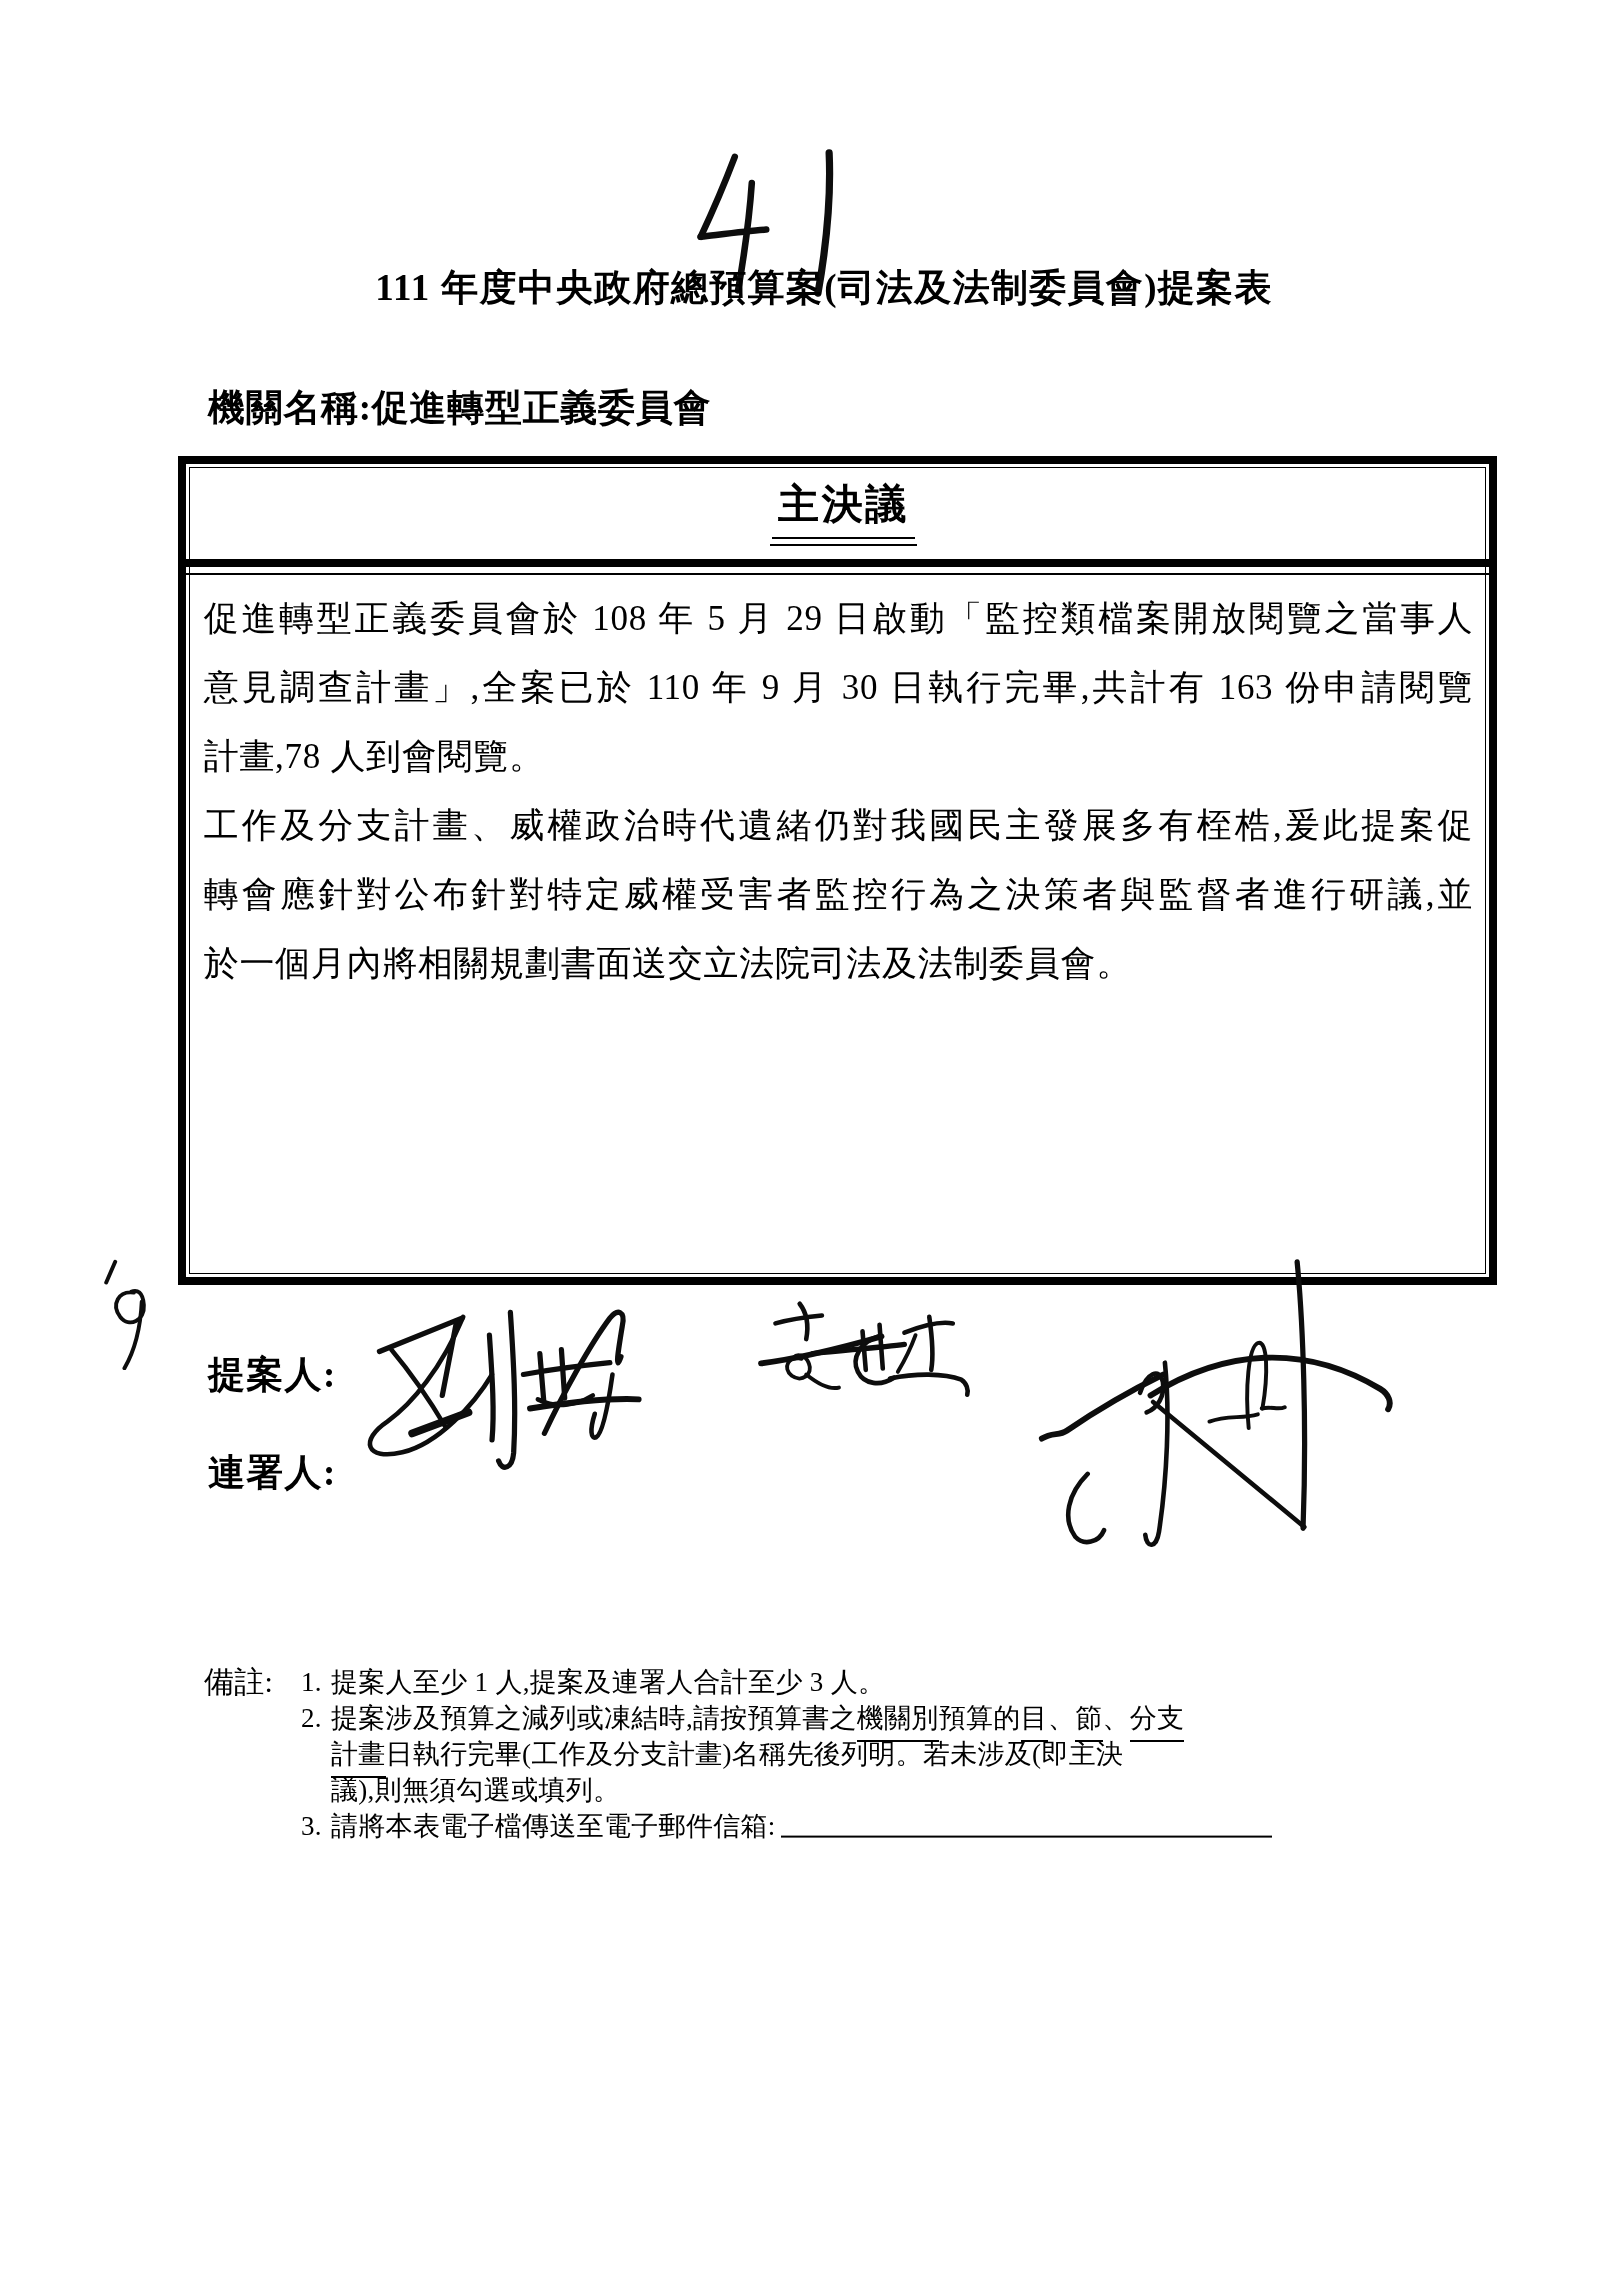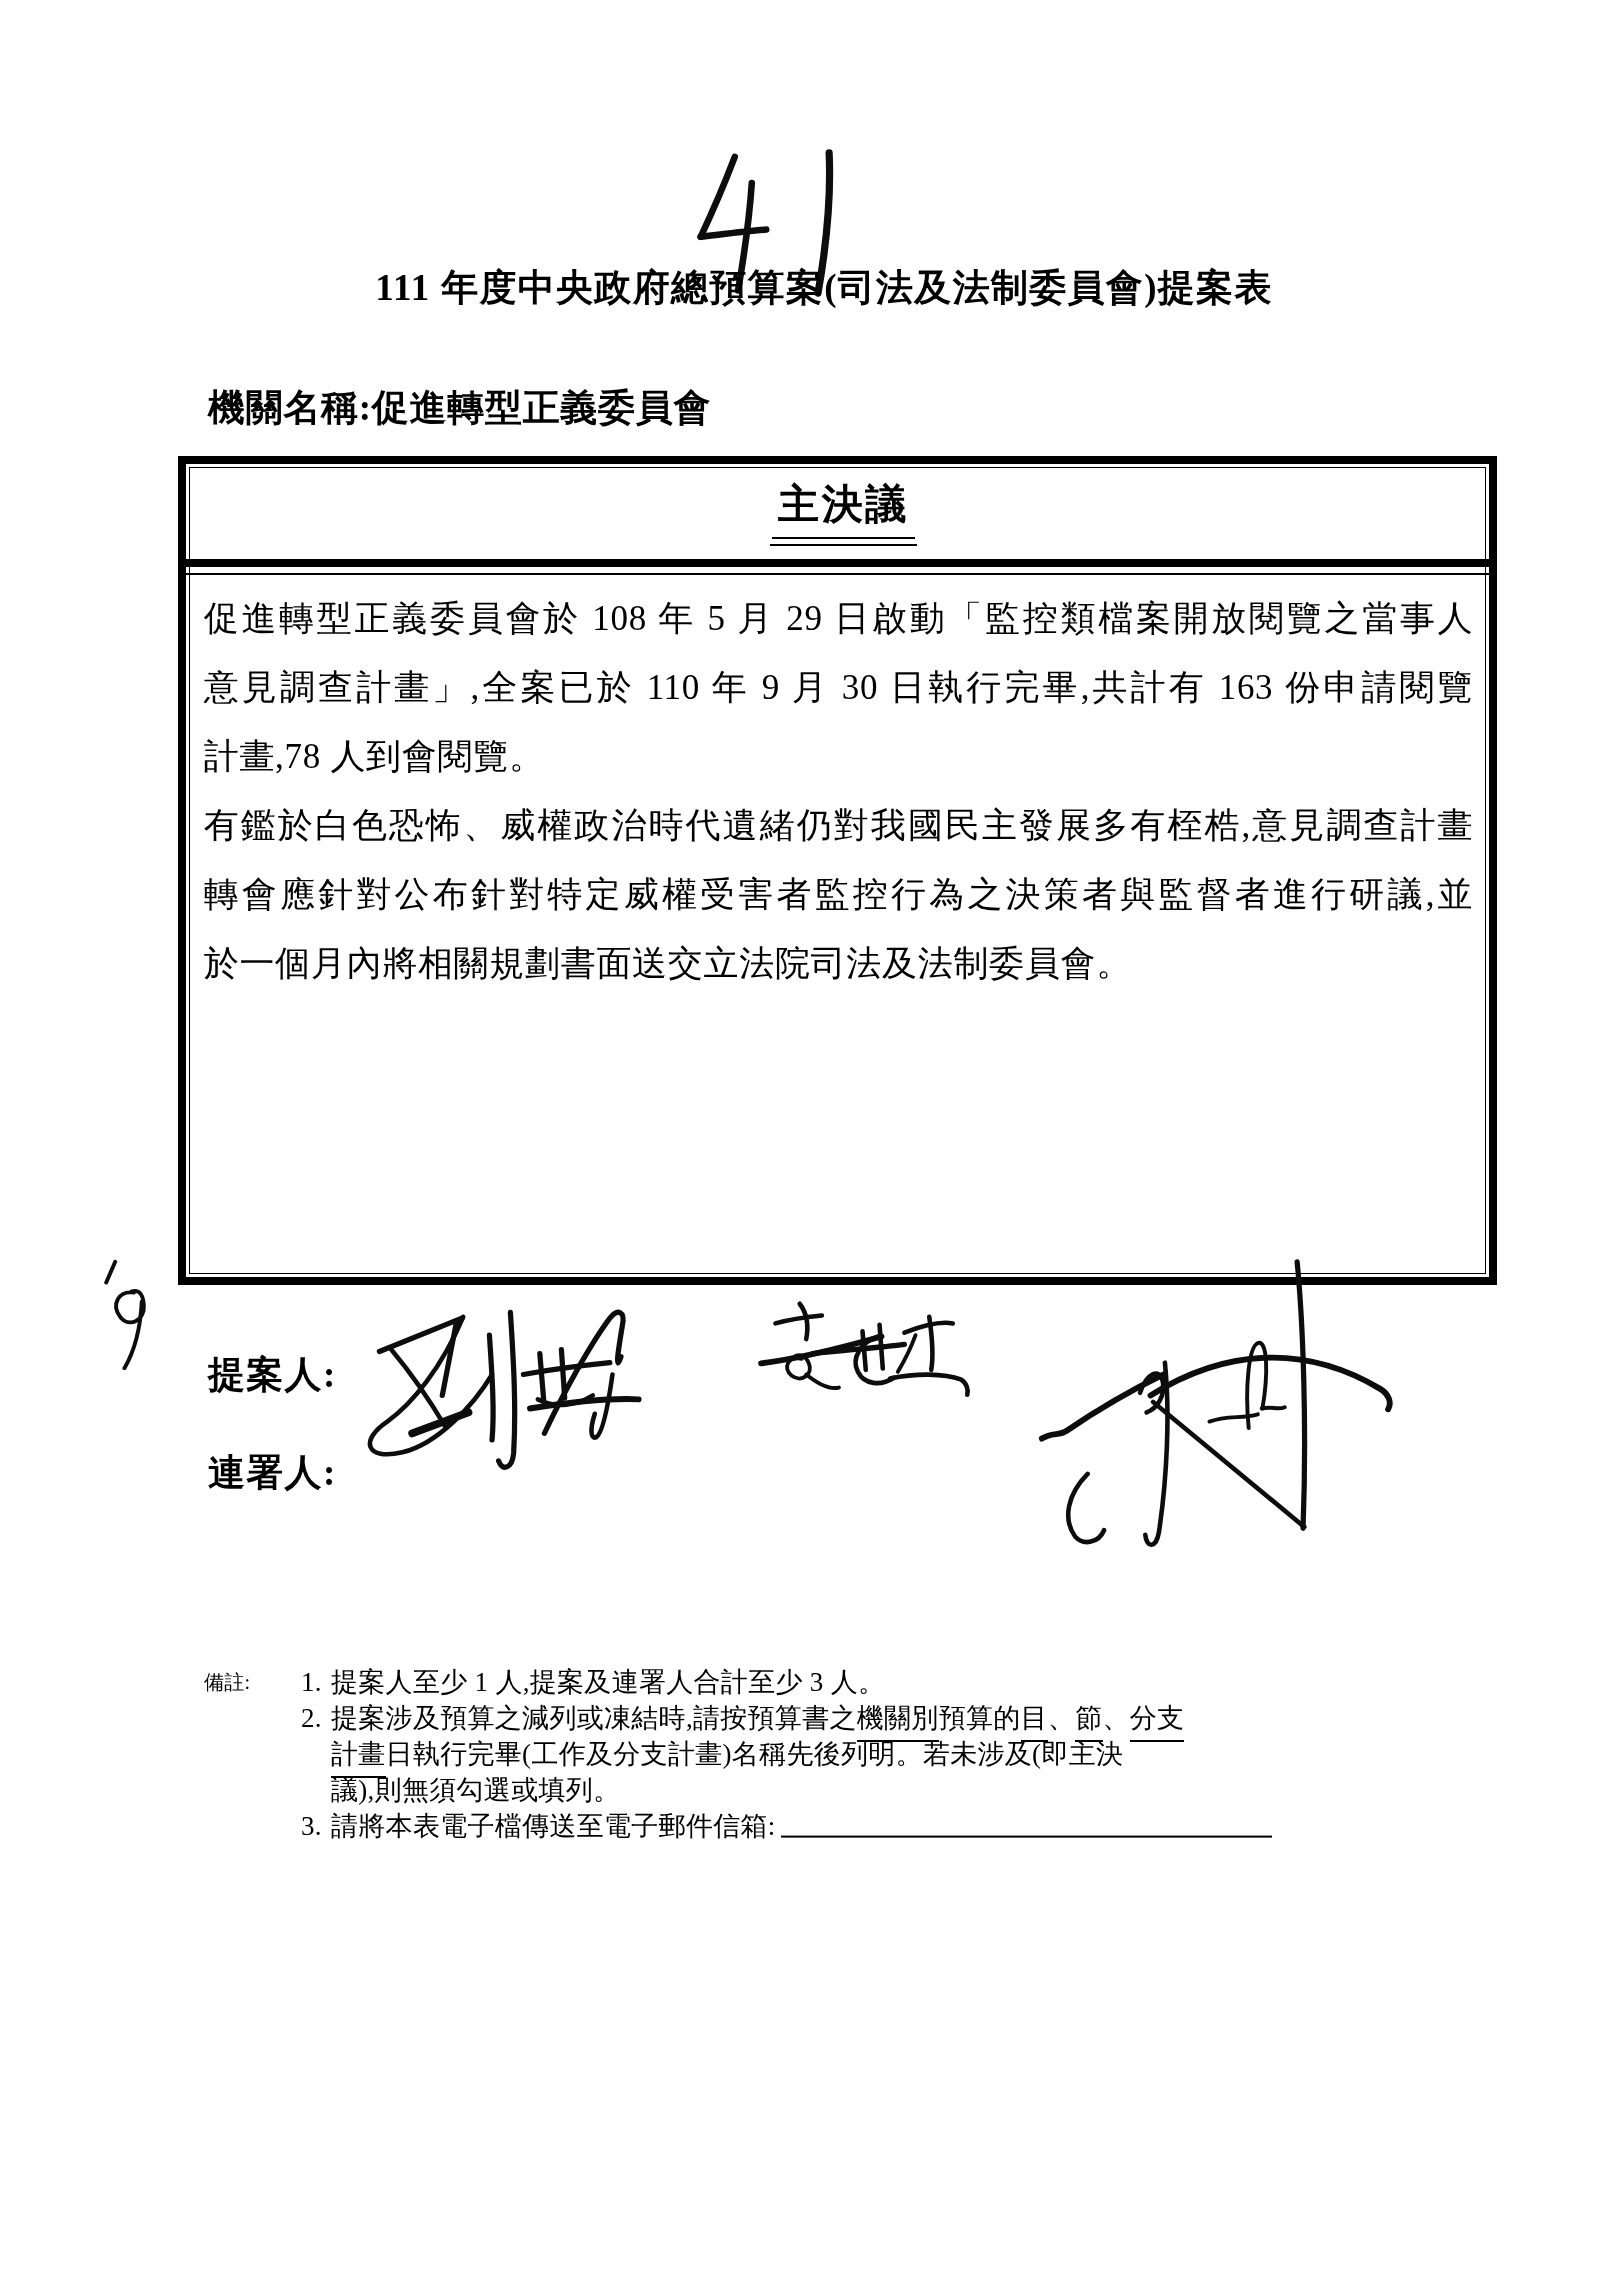--- a/index.html
+++ b/index.html
@@ -42,21 +42,21 @@
   }
   .proposer-label { top:1350px; }
   .cosigner-label { top:1448px; }
   .sig-layer { position:absolute; left:314px; top:1178px; width:1152px; height:406px; }
   
   .notes {
     position:absolute; left:204px; top:1664px; width:1244px;
     font-size:27px; line-height:36px; letter-spacing:0.3px;
   }
   .notes-row { display:flex; }
-  .notes-label { flex:none; width:97px; font-size:20px; }
+  .notes-label { flex:none; width:97px; font-size:30px; }
   .notes-items { flex:1; }
   .note-item { display:flex; }
   .note-no { flex:none; width:30px; }
   .note-line { white-space:nowrap; }
   .useg { border-bottom:2px solid #000; padding-bottom:7px; }
   .blank-line {
     display:inline-block; width:491px; height:6.5px; margin-left:5.2px;
     border-bottom:2.6px solid #000; transform:translateY(2.6px);
   }
   svg path { fill:none; stroke:#0d0d0d; stroke-linecap:round; stroke-linejoin:round; }
@@ -82,21 +82,21 @@
   <div class="res-box">
     <div class="res-box-innerline"></div>
     <div class="res-header">
       <span class="ul2a"><span class="ul2b">主決議</span></span>
     </div>
     <div class="res-divider"></div>
     <div class="res-body">
       <div class="bline j">促進轉型正義委員會於 108 年 5 月 29 日啟動「監控類檔案開放閱覽之當事人</div>
       <div class="bline j">意見調查計畫」,全案已於 110 年 9 月 30 日執行完畢,共計有 163 份申請閱覽</div>
       <div class="bline">計畫,78 人到會閱覽。</div>
-      <div class="bline j">有鑑於白色恐怖、威權政治時代遺緒仍對我國民主發展多有桎梏,意見調查計畫</div>
+      <div class="bline j">工作及分支計畫、威權政治時代遺緒仍對我國民主發展多有桎梏,爰此提案促</div>
       <div class="bline j">轉會應針對公布針對特定威權受害者監控行為之決策者與監督者進行研議,並</div>
       <div class="bline">於一個月內將相關規劃書面送交立法院司法及法制委員會。</div>
     </div>
   </div>
 
   <svg class="hw-19" viewBox="0 0 110 175" aria-label="19">
     <g transform="rotate(-12 55 85)">
       <path d="M24,34 L44,6" stroke-width="6"></path>
       <path d="M62,58 C40,50 24,68 34,90 C44,110 70,103 73,80 C76,60 68,54 58,56" stroke-width="6"></path>
       <path d="M71,74 C61,112 44,146 24,168" stroke-width="6"></path>

